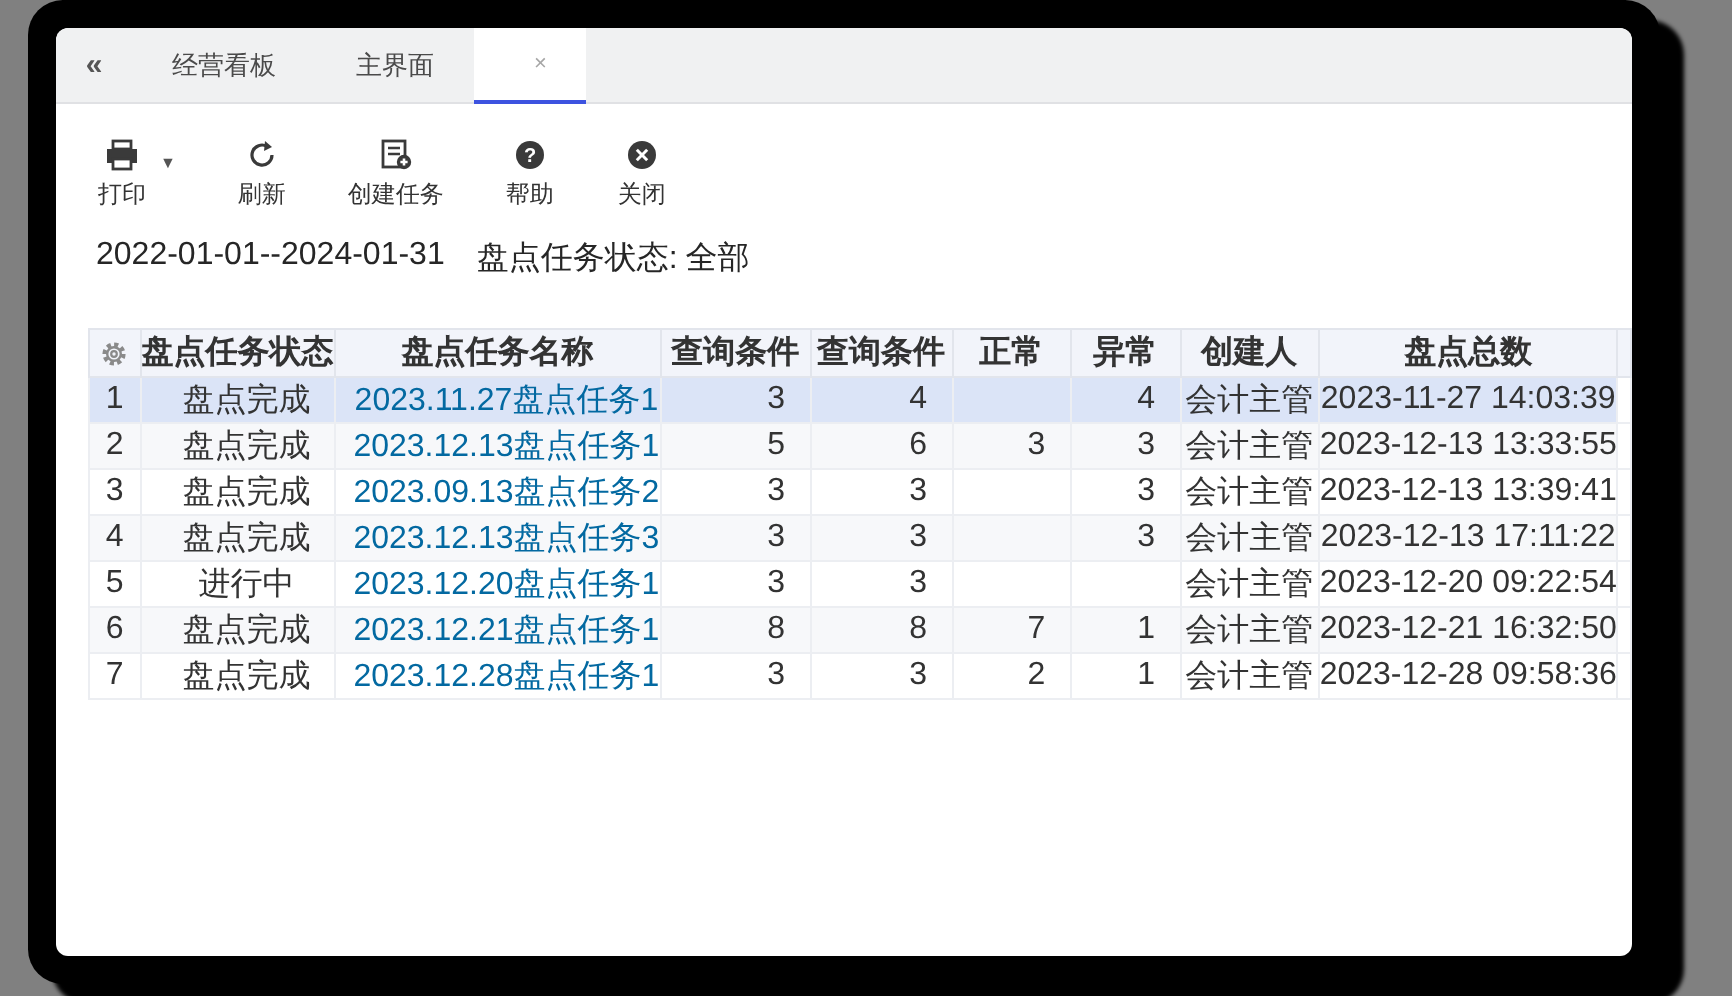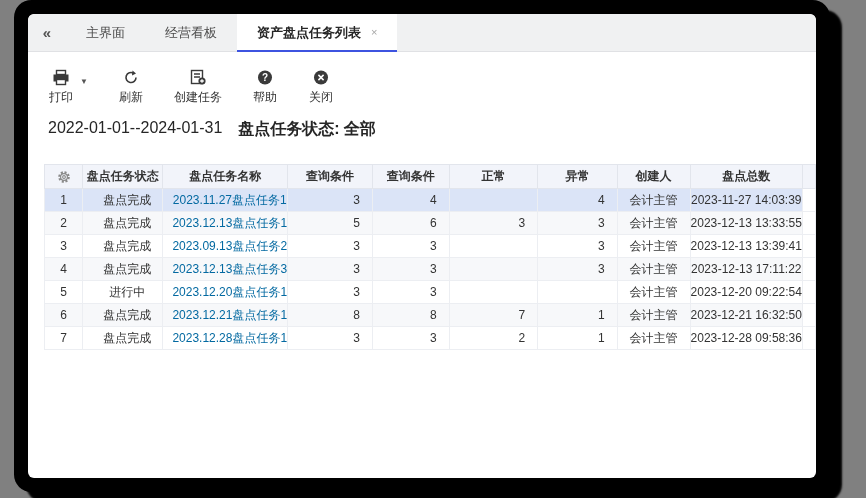--- a/index.html
+++ b/index.html
@@ -56,25 +56,25 @@
   }
   .tool-btn svg { display:block; }
   .caret {
     font-size:8px; color:#555; margin:-12px 0 0 6px; cursor:pointer;
   }
   
   .filter-line {
     margin:13px 0 0 20px; font-size:16px; color:#262626;
     display:flex; gap:16px;
   }
-  .filter-status { display:flex; gap:4px;font-weight:bold; }
+  .filter-status { display:flex; gap:4px; }
   
   .grid-wrap { margin:12px 0 0 16px; }
   table.grid {
-    border-collapse:collapse; table-layout:fixed; font-size:12px; color:#333;margin-top:24px;
+    border-collapse:collapse; table-layout:fixed; font-size:16px; color:#333;margin-top:24px;
   }
   table.grid th {
     background:#f2f4fa; font-weight:bold; height:24px;
     border:1px solid #e2e5ec; text-align:center; overflow:hidden;
     white-space:nowrap;
   }
   table.grid td {
     height:23px; border:1px solid #eceef2; overflow:hidden; white-space:nowrap;
     background:#fff;
   }
@@ -89,27 +89,26 @@
   .gear-wrap { display:flex; justify-content:center; align-items:center; height:100%; }
 </style>
 </head>
 <body>
 
 <div class="app-window">
 
   <div class="tab-bar">
     <div class="collapse-btn">«</div>
     <div class="tab">
+      <span>经营看板</span>
+    </div>
+    <div class="tab">
       <span>主界面</span>
     </div>
-    <div class="tab">
-      <span>经营看板</span>
-    </div>
     <div class="tab active">
-      <span>资产盘点任务列表</span>
       <span class="tab-close">×</span>
     </div>
   </div>
 
   <div class="toolbar">
     <div class="tool-group">
       <div class="tool-btn">
         <span>
           <svg width="18" height="17" viewBox="0 0 18 17">
             <rect x="4.5" y="1.5" width="9" height="4" fill="none" stroke="#3a3a3a" stroke-width="1.4"></rect>

